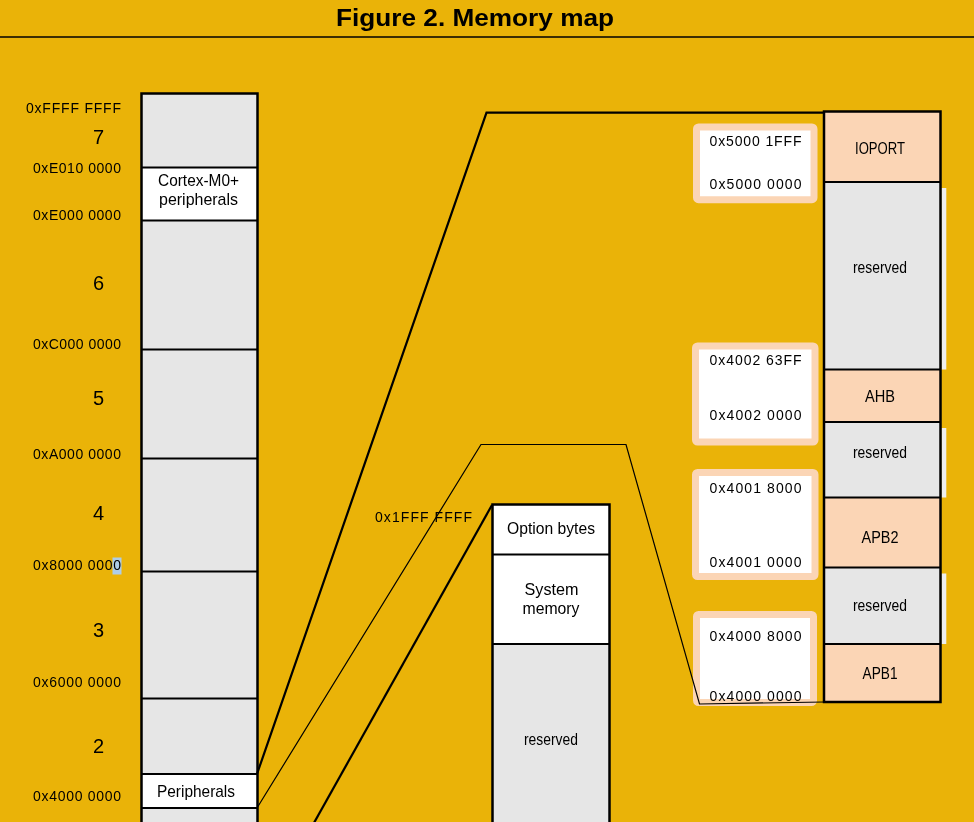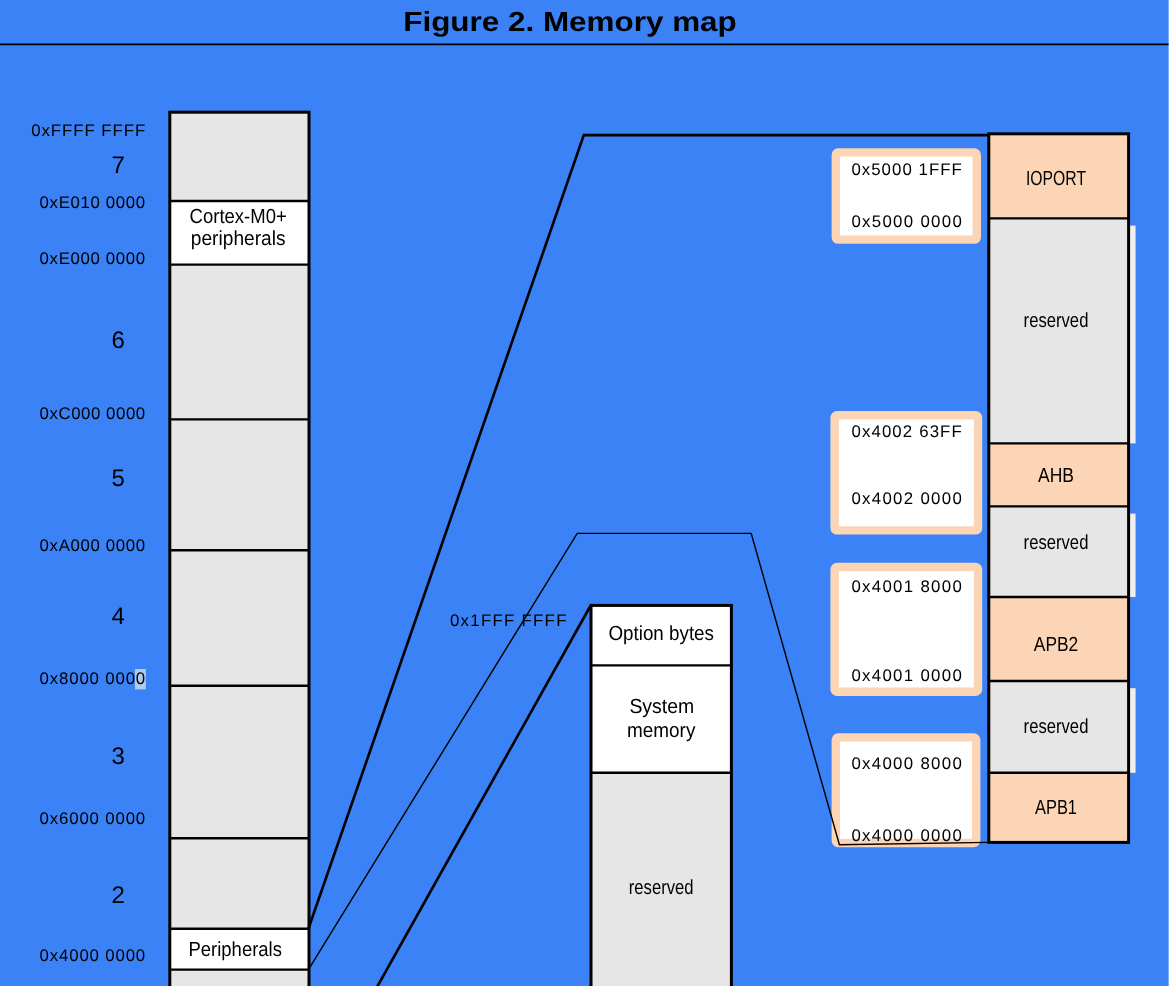--- a/index.html
+++ b/index.html
@@ -1,16 +1,16 @@
 <!DOCTYPE html>
 <html><head>
 <meta charset="utf-8">
 <style>
   html,body{margin:0;padding:0;background:#ffffff;}
-  #page{position:relative;width:974px;height:822px;background:#3b82f6;overflow:hidden;
+  #page{position:relative;width:974px;height:822px;background:#eab308;overflow:hidden;
         font-family:"Liberation Sans", sans-serif;}
   svg text{font-family:"Liberation Sans", sans-serif;fill:#000000;}
 </style>
 </head>
 <body>
 <div id="page">
 <svg width="974" height="822" viewBox="0 0 974 822">
 
 <g>
   <text x="475" y="26" text-anchor="middle" font-size="23" font-weight="bold" textLength="278" lengthAdjust="spacingAndGlyphs">Figure 2. Memory map</text>

